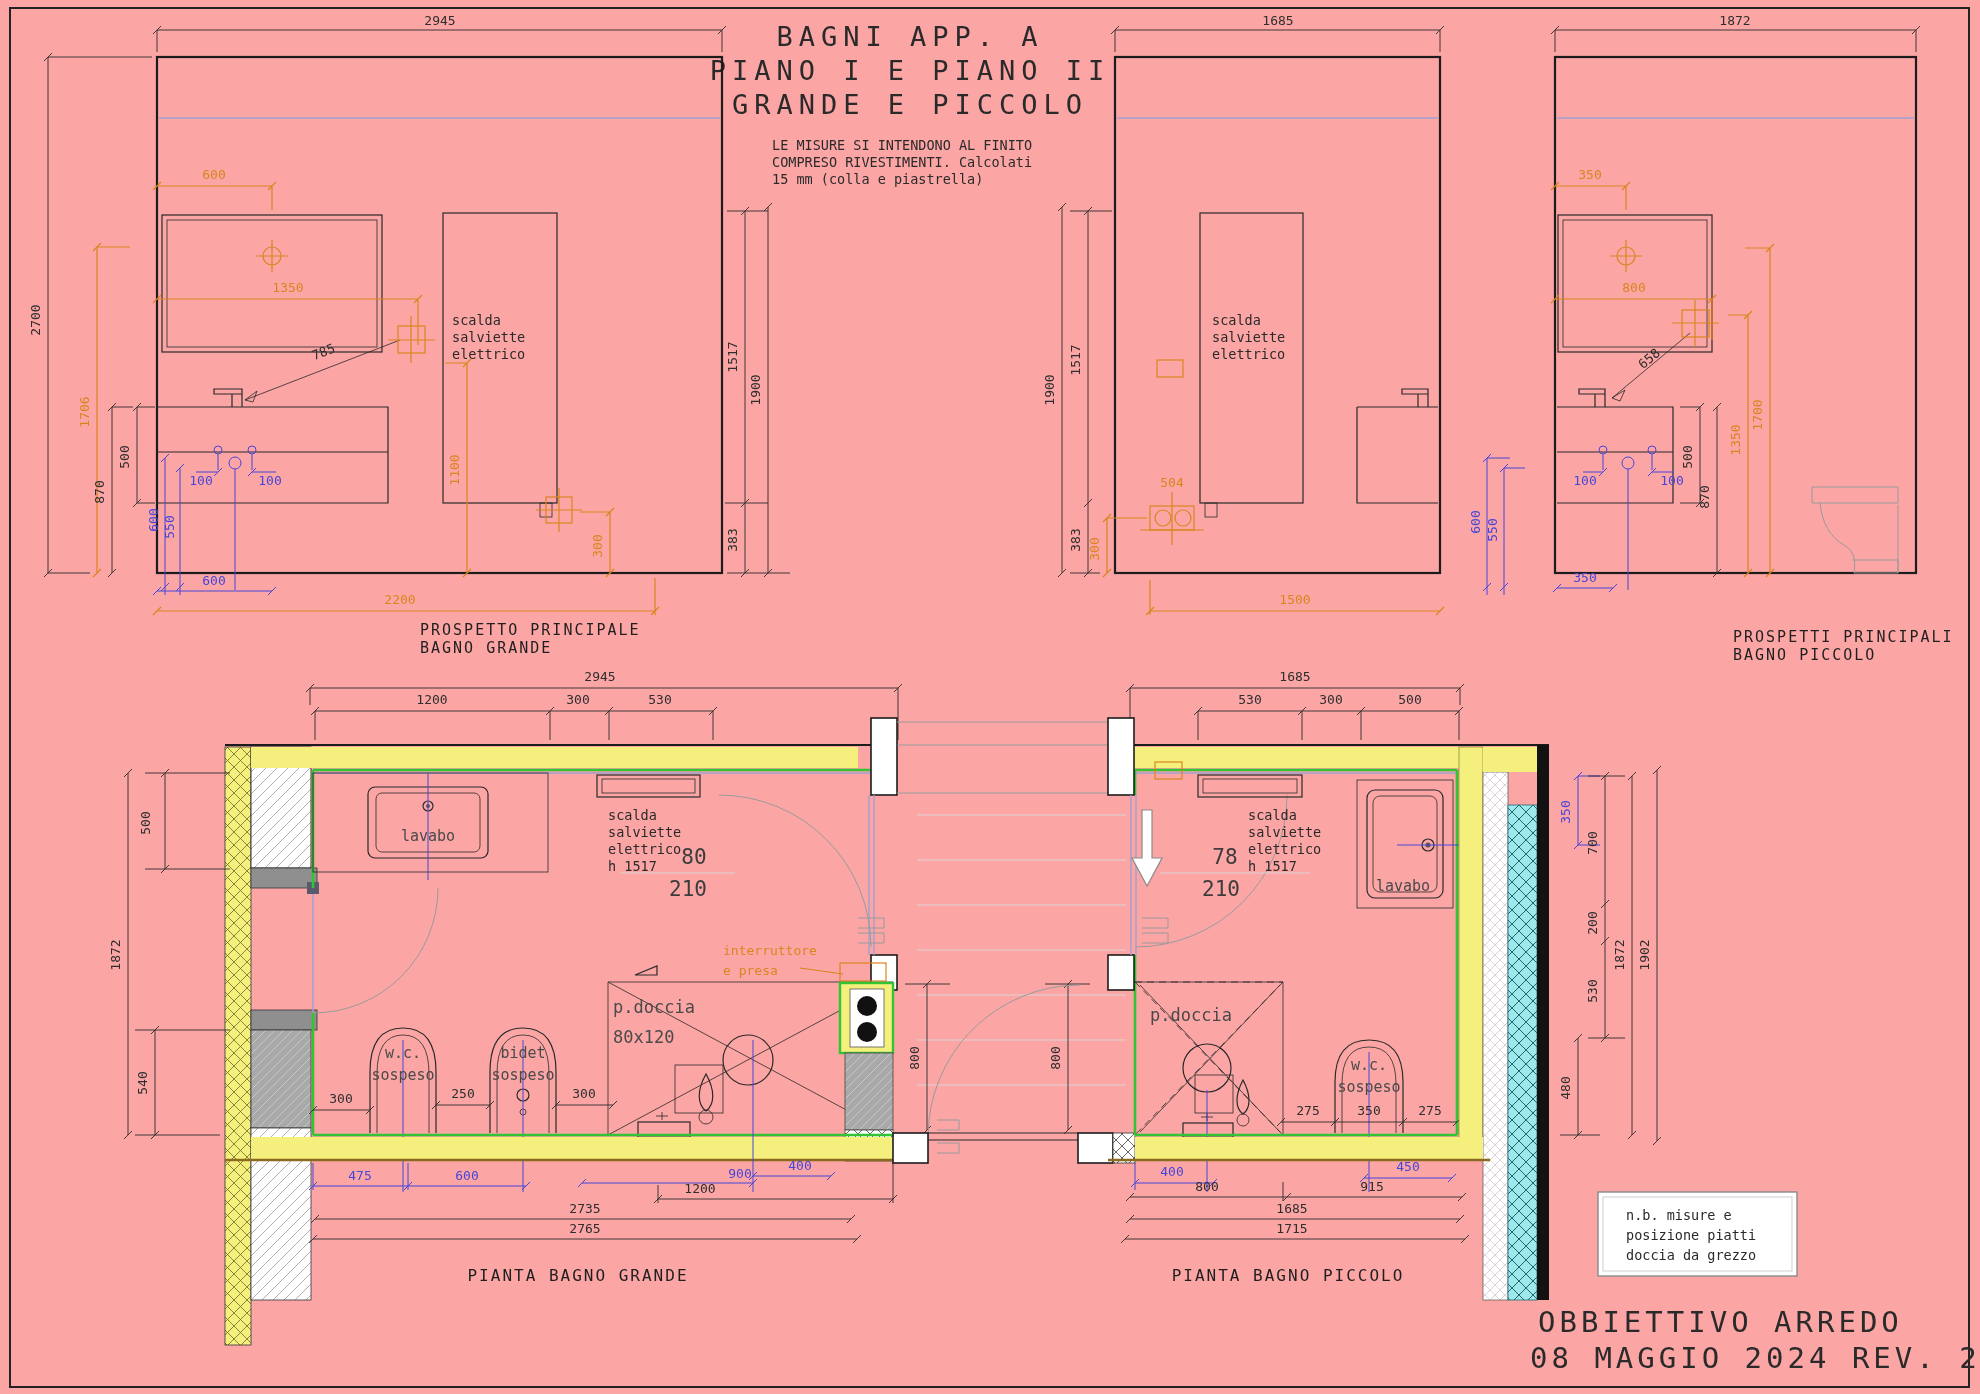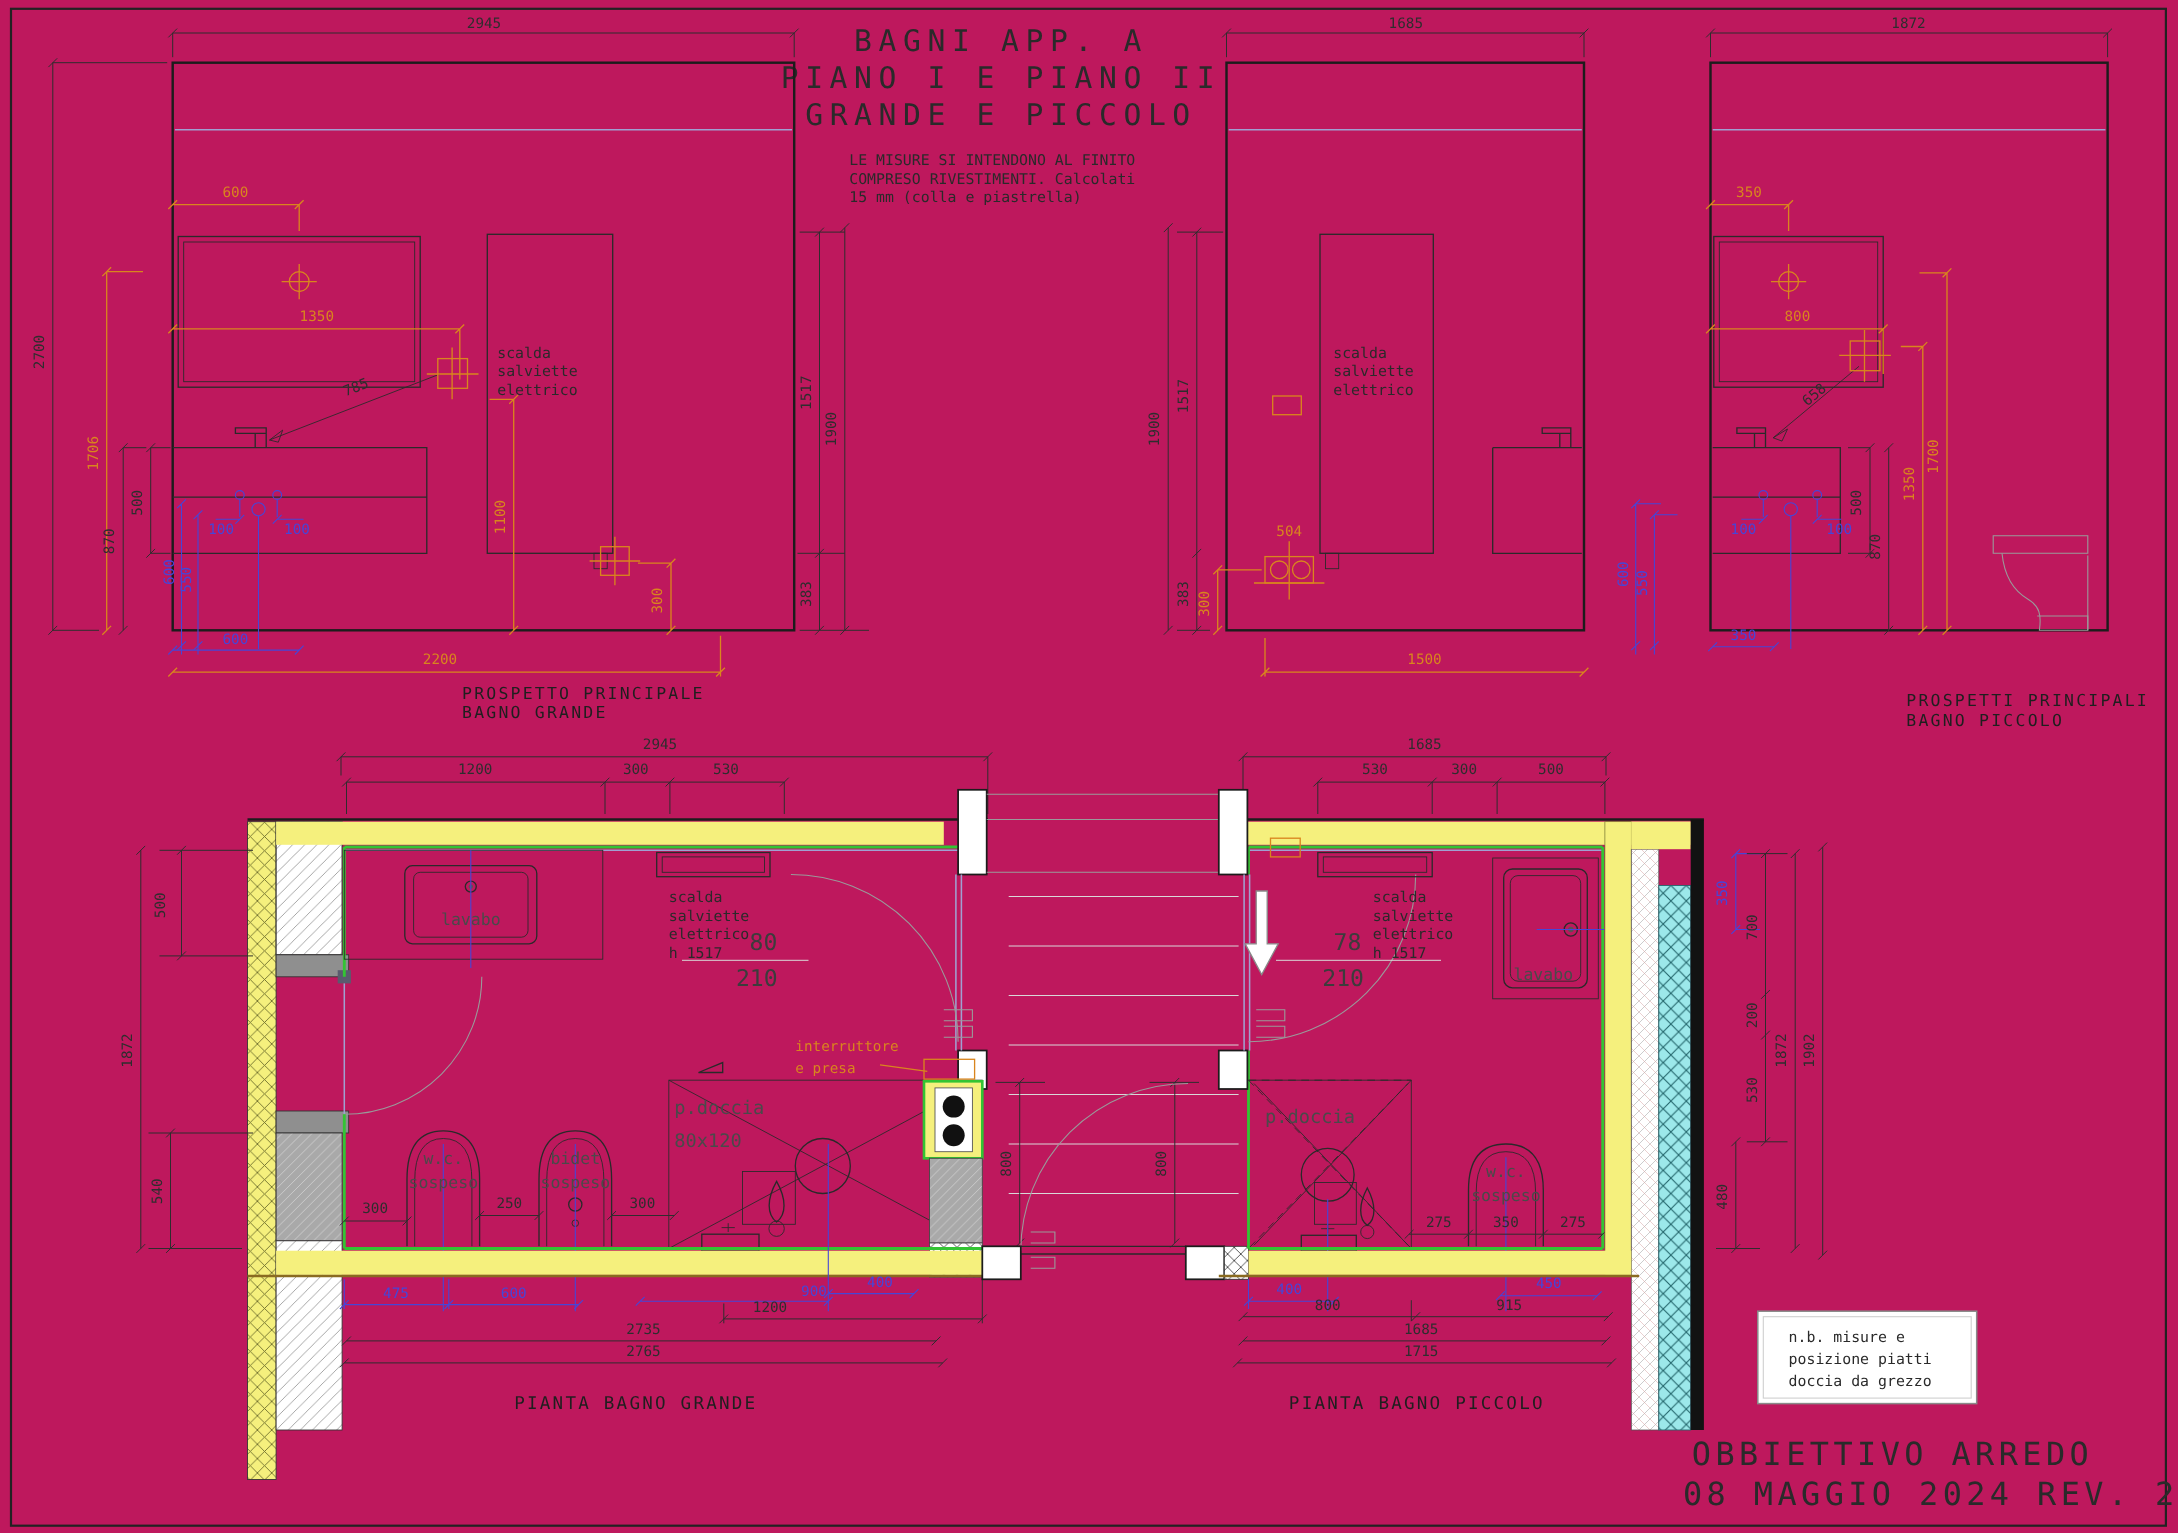--- a/index.html
+++ b/index.html
@@ -1,16 +1,16 @@
 <!DOCTYPE html>
 <html><head>
 <meta charset="utf-8">
 <style>
   html,body{margin:0;padding:0;background:#fff;}
-  .sheet{position:relative;width:1980px;height:1394px;background:#be185d;overflow:hidden;}
+  .sheet{position:relative;width:1980px;height:1394px;background:#fca5a5;overflow:hidden;}
   svg{position:absolute;left:0;top:0;}
   svg text{font-family:"DejaVu Sans Mono","Liberation Mono",monospace;}
   .db{fill:#2e2e2e;font-size:13px;}
   .do{fill:#d9851e;font-size:13px;}
   .dbl{fill:#4646d8;font-size:13px;}
   .fix{fill:#4a4a4a;font-size:15px;}
   .big{fill:#3c3c3c;font-size:21px;}
   .cap{fill:#1f1f1f;font-size:16px;letter-spacing:2px;}
   .ttl{fill:#2a2a2a;font-size:27px;letter-spacing:6px;}
   .nt{fill:#2a2a2a;font-size:13.5px;}

